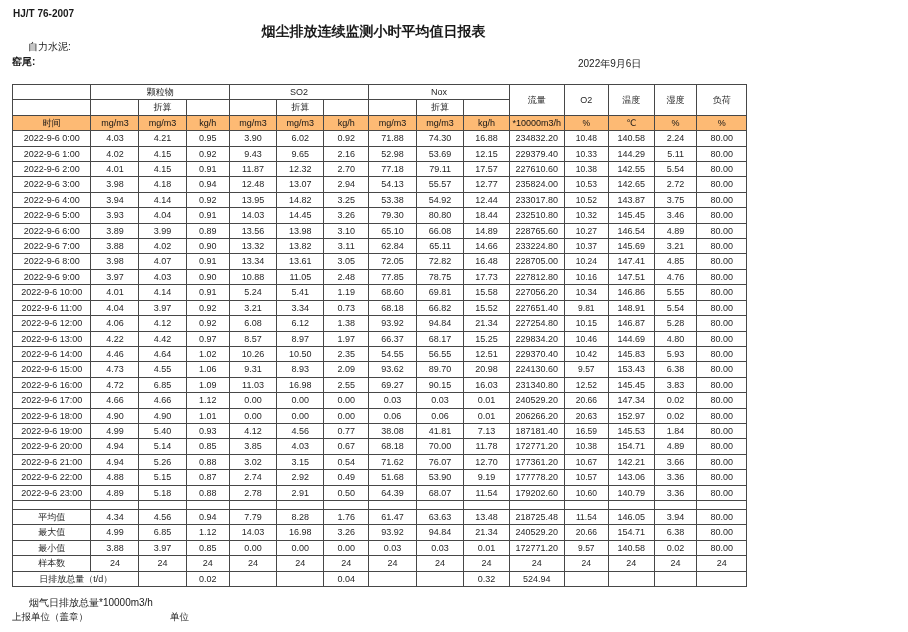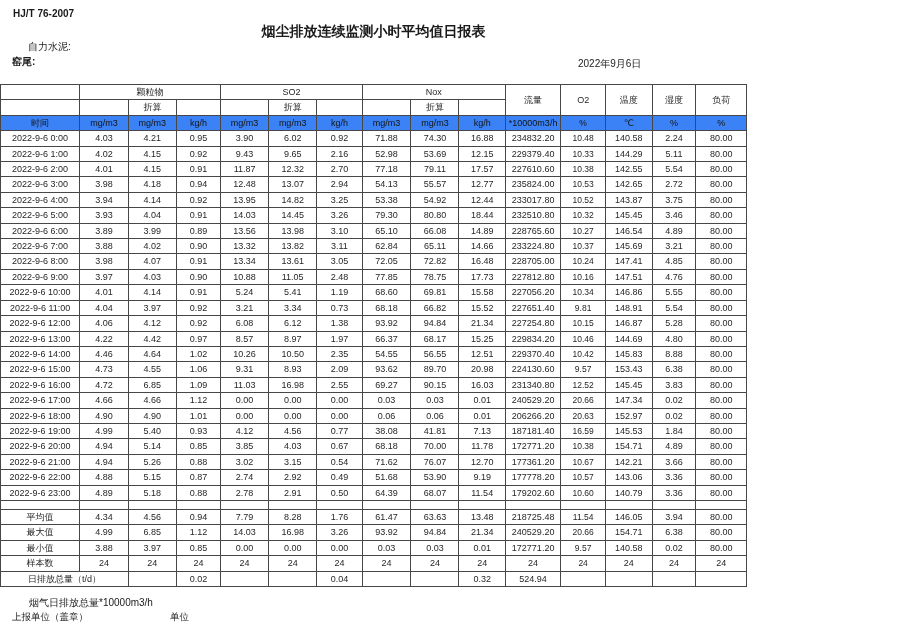--- a/index.html
+++ b/index.html
@@ -8,29 +8,29 @@
     font-family:"Liberation Sans","DejaVu Sans",sans-serif; color:#1a1a1a;
     overflow:hidden;
   }
   .std-label   { position:absolute; left:13px;  top:8px;  font-size:10px; font-weight:bold; }
   .report-title{ position:absolute; left:0;     top:23px; width:100%; text-align:center; font-size:14px; font-weight:bold; }
   .company     { position:absolute; left:12px;  top:40px; font-size:10px; font-weight:normal;margin-left:16px; }
   .kiln        { position:absolute; left:12px;  top:55px; font-size:10px; font-weight:bold; }
   .report-date { position:absolute; left:550px; top:57px; font-size:10px;margin-left:28px; }
 
   table.report {
-    position:absolute; left:0; top:84px;
+    position:absolute; left:12px; top:84px;
     border-collapse:collapse; table-layout:fixed; font-size:9px;border-radius:19px;
   }
   table.report td {
     border:1px solid #474747; height:14.4px; line-height:14.4px;
     padding:0; text-align:center; white-space:nowrap; overflow:hidden;
     color:#262626;
   }
-  tr.units-row td { background:#3b82f6; color:#141414; }
+  tr.units-row td { background:#fdba74; color:#141414; }
   td.col-flow { text-align:left; padding-left:2px; }
   td.col-o2   { color:#5c5c5c; font-size:8.5px; }
   tr.spacer-row td { height:8px; line-height:8px; }
   td.row-label { text-align:center; }
   td.total-label { text-align:left; padding-left:2px; }
 
   .foot-flow-note  { position:absolute; left:29px;  top:596px; font-size:10px; }
   .foot-report-unit{ position:absolute; left:12px;  top:611px; font-size:9.5px; }
   .foot-unit-label { position:absolute; left:170px; top:611px; font-size:9.5px; }
 </style>
@@ -351,21 +351,21 @@
           <td>1.02</td>
           <td>10.26</td>
           <td>10.50</td>
           <td>2.35</td>
           <td>54.55</td>
           <td>56.55</td>
           <td>12.51</td>
           <td class="col-flow">229370.40</td>
           <td class="col-o2">10.42</td>
           <td>145.83</td>
-          <td>8.88</td>
+          <td>5.93</td>
           <td>80.00</td>
         </tr>
         <tr>
           <td>2022-9-6 15:00</td>
           <td>4.73</td>
           <td>4.55</td>
           <td>1.06</td>
           <td>9.31</td>
           <td>8.93</td>
           <td>2.09</td>

